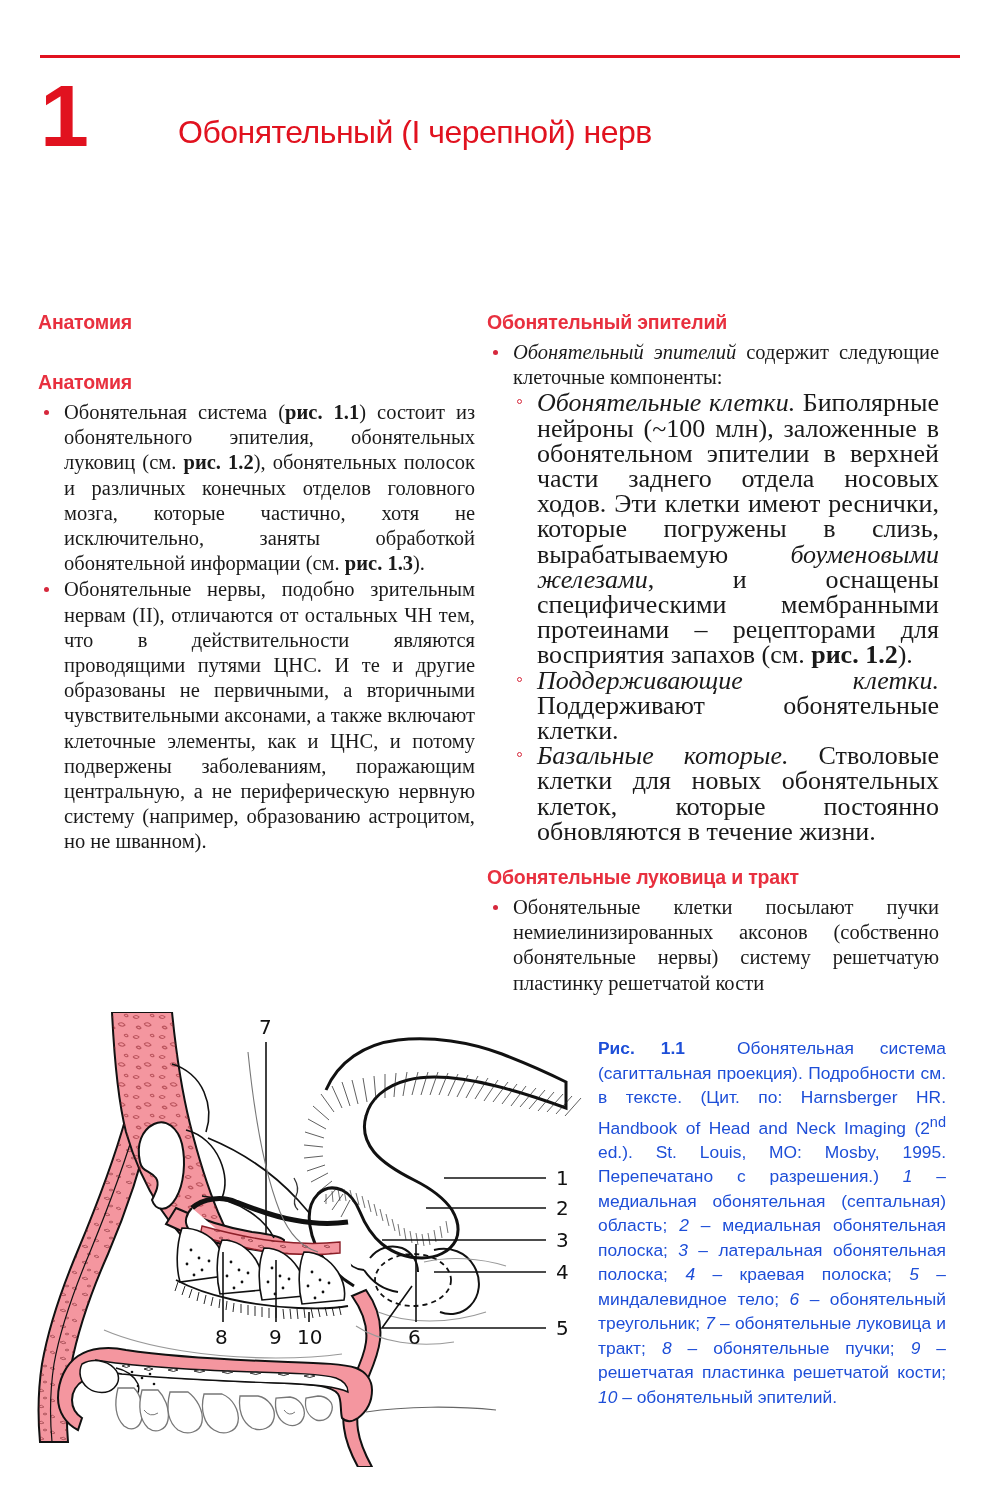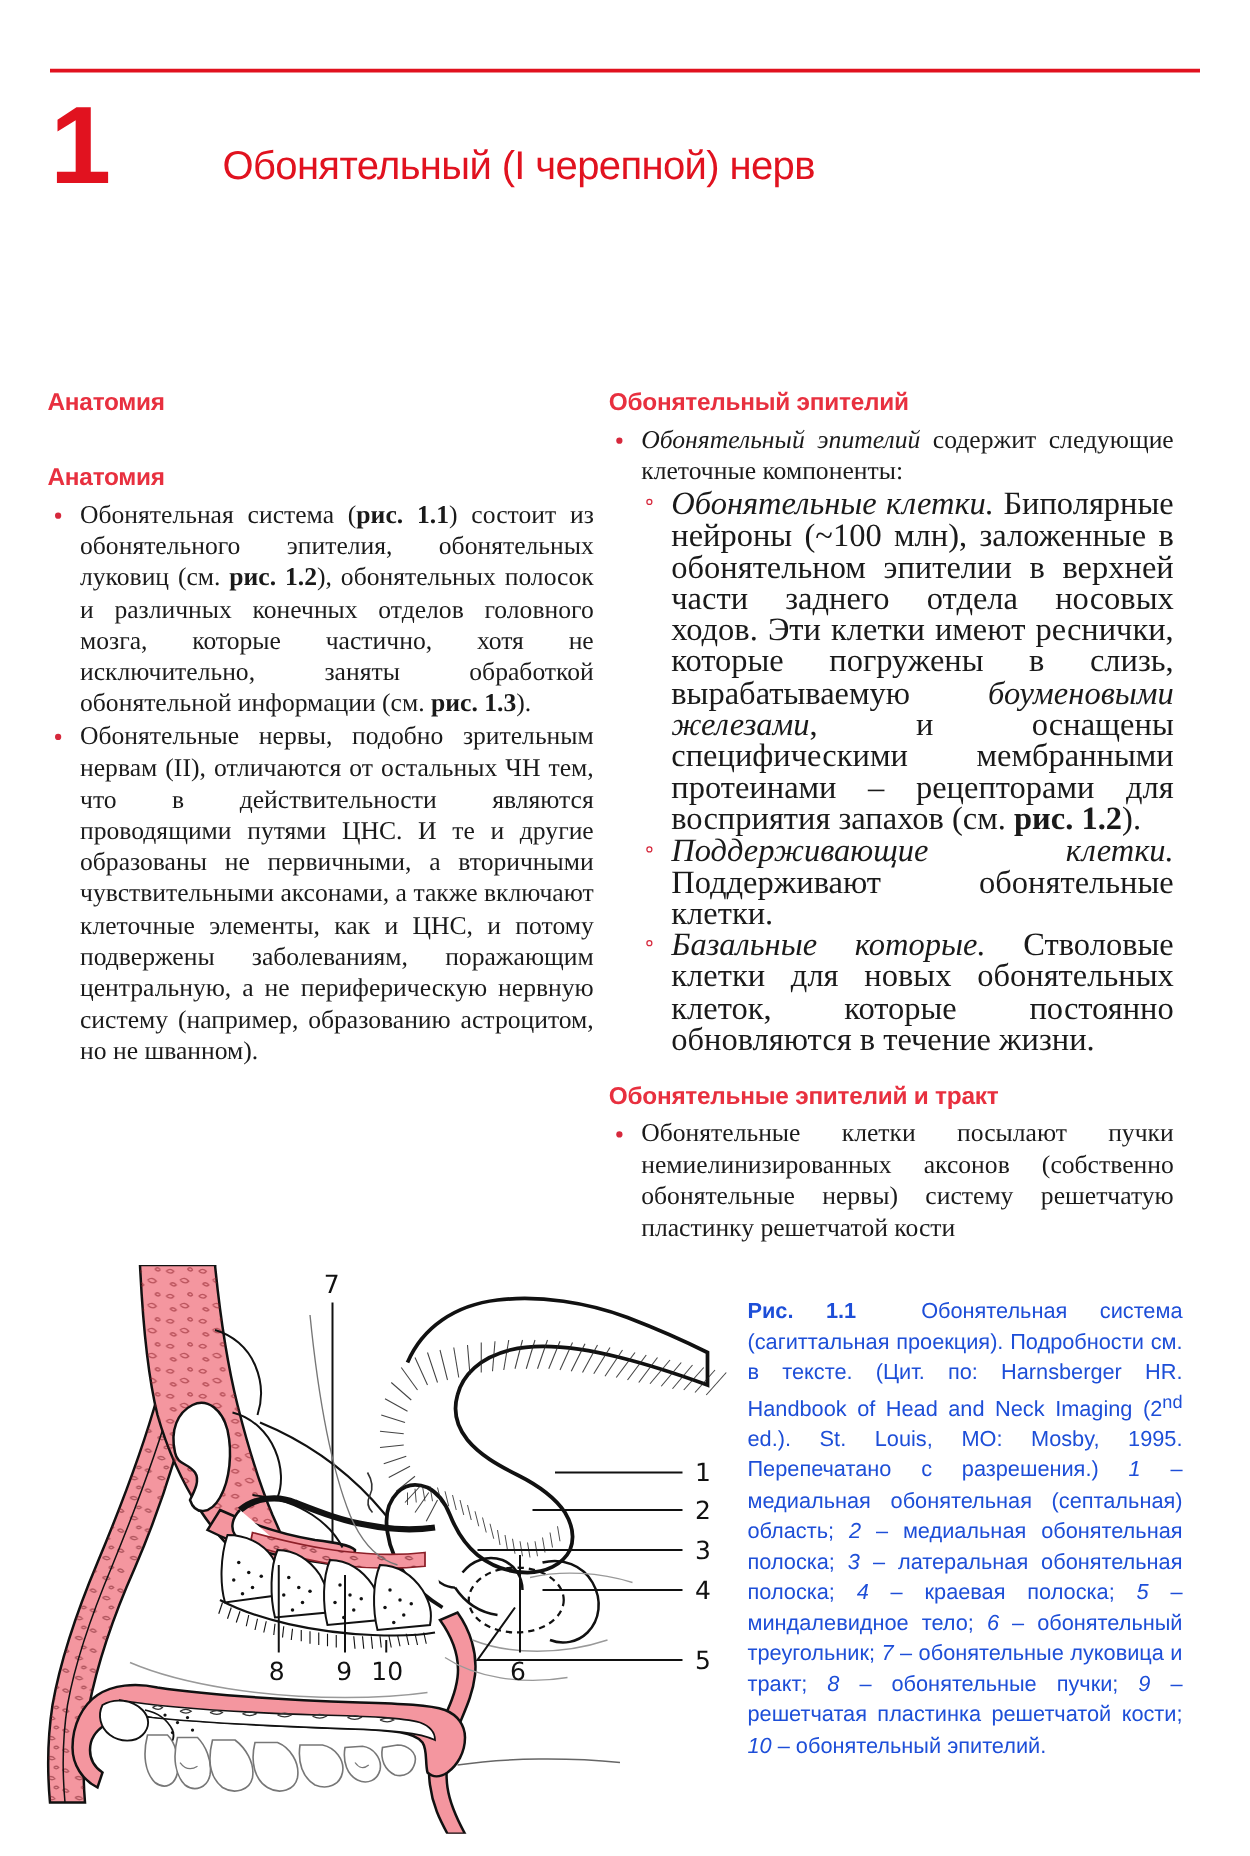--- a/index.html
+++ b/index.html
@@ -132,21 +132,21 @@
         <ul class="lvl2">
           <li><span class="it">Обонятельные клетки.</span><span> Биполярные нейроны (~100 млн), заложенные в обонятельном эпителии в верхней части заднего отдела носовых ходов. Эти клетки имеют реснички, которые погружены в слизь, вырабатываемую </span><span class="it">боуменовыми железами</span><span>, и оснащены специфическими мембранными протеинами – рецепторами для восприятия запахов (см. </span><span class="bd">рис. 1.2</span><span>).</span></li>
           <li><span class="it">Поддерживающие клетки.</span><span> Поддерживают обонятельные клетки.</span></li>
           <li><span class="it">Базальные которые.</span><span> Стволовые клетки для новых обонятельных клеток, которые постоянно обновляются в течение жизни.</span></li>
         </ul>
       </li>
     </ul>
 
     <div class="sect-gap-sm"></div>
 
-    <h2 class="sect">Обонятельные эпителий и тракт</h2>
+    <h2 class="sect">Обонятельные луковица и тракт</h2>
     <ul class="lvl1">
       <li>Обонятельные клетки посылают пучки немиелинизированных аксонов (собственно обонятельные нервы) систему решетчатую пластинку решетчатой кости</li>
     </ul>
   </div>
 
   <div class="figure">
     <svg width="560" height="455" viewBox="0 0 560 455" xmlns="http://www.w3.org/2000/svg">
       <defs>
         <pattern id="specks" width="26" height="20" patternUnits="userSpaceOnUse">
           <path d="M3 5 q3 -3 6 0 q-2 3 -6 0 M14 12 q4 -3 7 1 q-3 3 -7 -1 M20 3 q3 -2 4 1 q-2 2 -4 -1 M6 15 q3 -2 5 1 q-2 2 -5 -1" fill="none" stroke="#8c1f28" stroke-width="1.1"></path>

